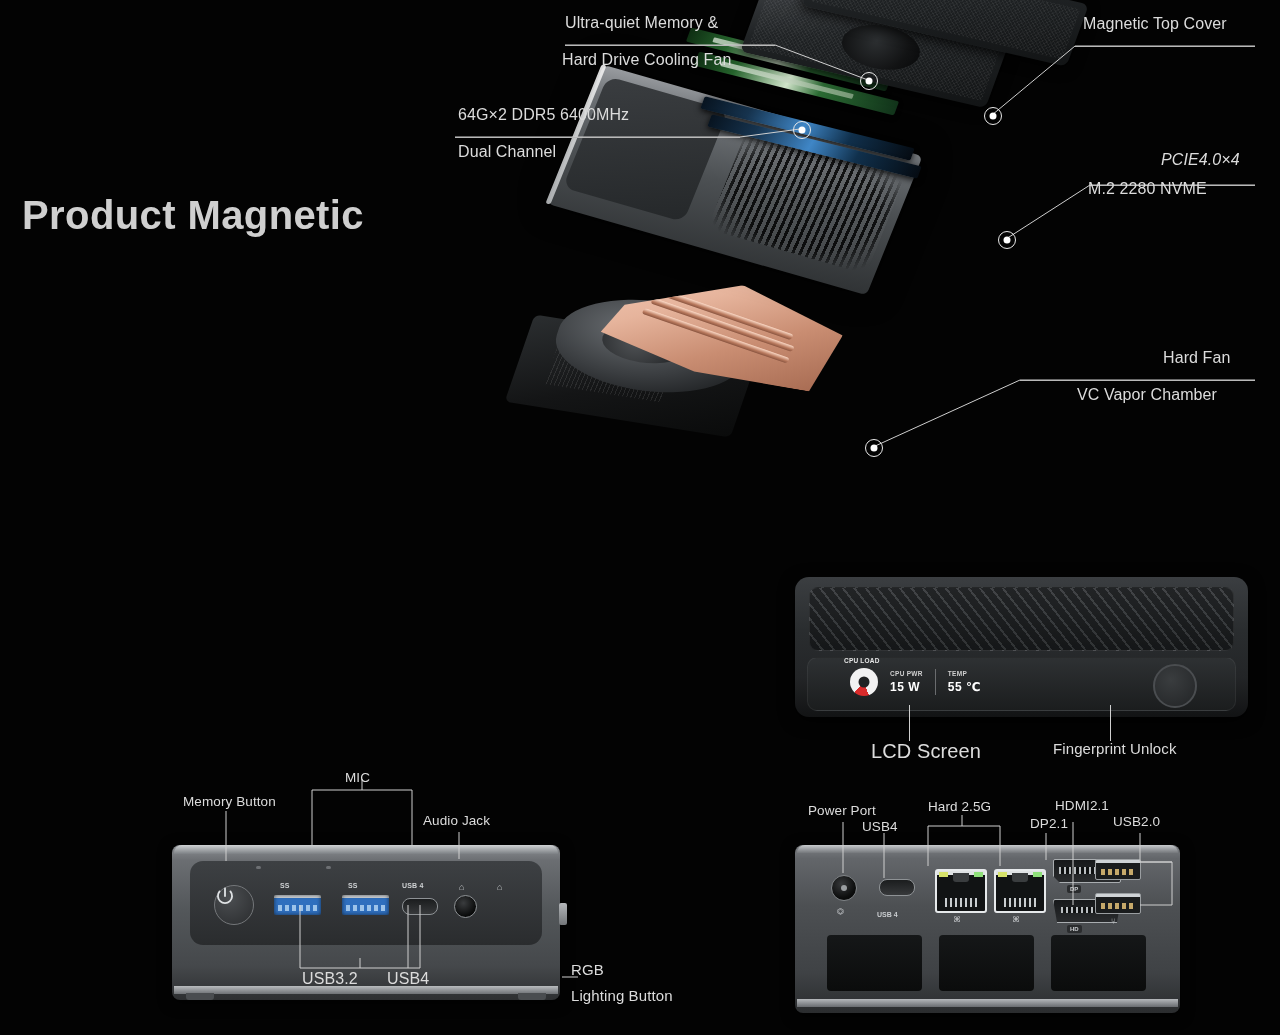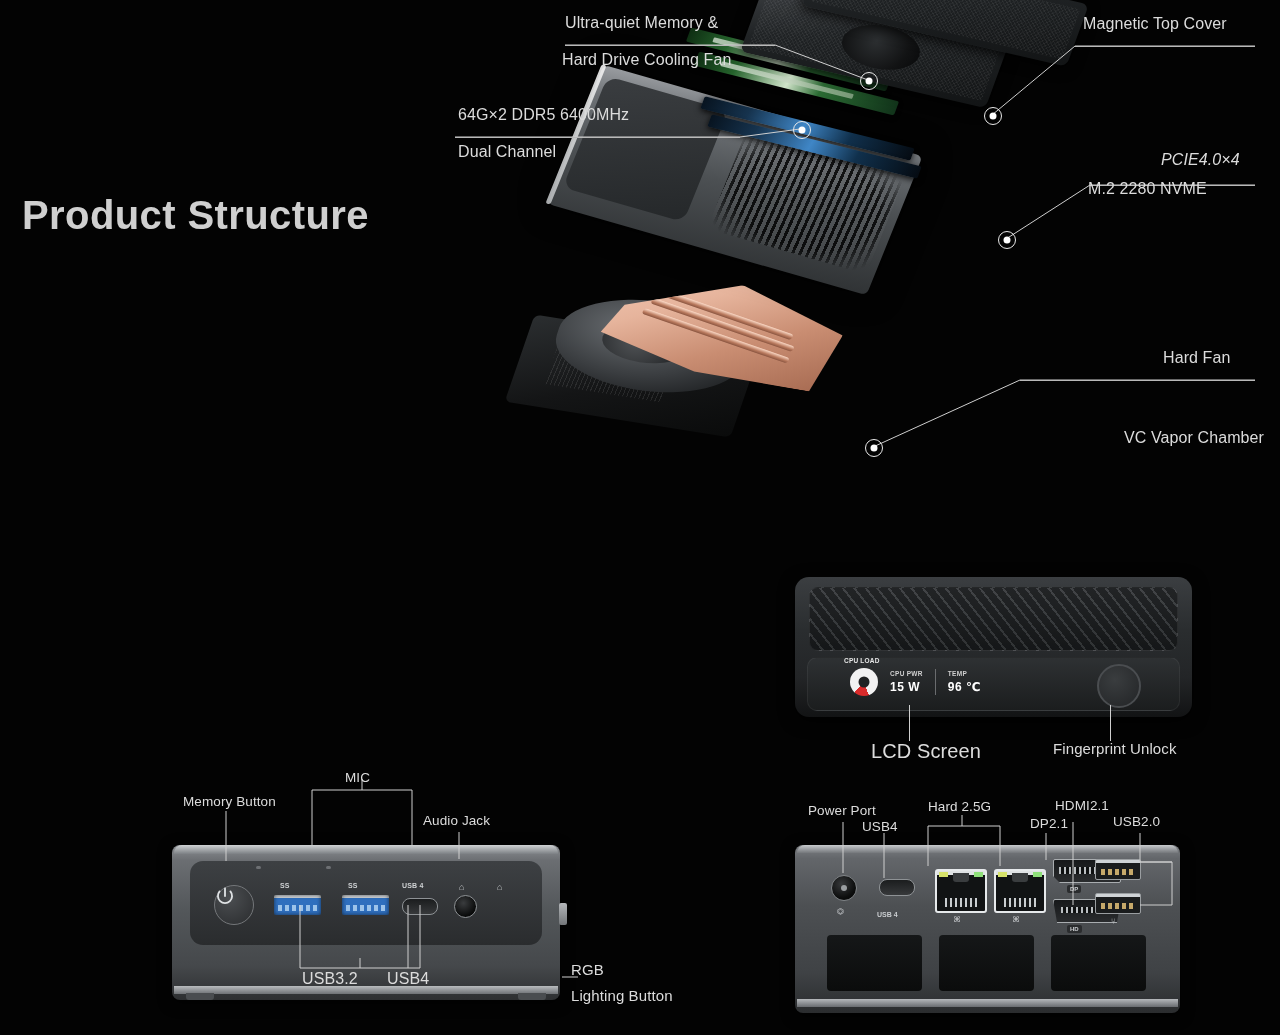--- a/index.html
+++ b/index.html
@@ -102,21 +102,21 @@
     border-radius:50%;background:radial-gradient(circle at 40% 36%,#55585b,#1a1c1e);}
   .basep{
     position:absolute;width:225px;height:92px;border-radius:6px;
     background:linear-gradient(160deg,#2b2e30,#141516 55%,#0a0b0b);
     transform:rotate(19deg) skewY(-10deg);
   }
   .basep .grill{position:absolute;left:14%;top:26%;width:52%;height:48%;
     background:repeating-linear-gradient(94deg,rgba(255,255,255,.09) 0 1px,transparent 1px 4px);}
 
   
-  #topunit{position:absolute;left:795px;top:577px;width:397px;height:140px;}
+  #topunit{position:absolute;left:795px;top:577px;width:453px;height:140px;}
   .tu-shell{position:absolute;inset:0;border-radius:14px;
     background:linear-gradient(180deg,#3b3e41 0%,#2a2d2f 38%,#232527 72%,#121314 100%);
     box-shadow:0 4px 16px rgba(0,0,0,.8);}
   .tu-top{position:absolute;left:14px;right:14px;top:10px;height:62px;border-radius:9px;
     background:
       repeating-linear-gradient(52deg, rgba(255,255,255,.065) 0 2px, rgba(0,0,0,.35) 2px 9px),
       linear-gradient(180deg,#34373a,#202325);
     border:1px solid rgba(255,255,255,.07);}
   .tu-strip{position:absolute;left:12px;right:12px;top:80px;height:52px;border-radius:10px;
     background:linear-gradient(180deg,#2e3133,#1b1d1e);
@@ -202,21 +202,21 @@
   .usb2::after{content:"";position:absolute;left:5px;bottom:4px;right:5px;height:6px;
     background:repeating-linear-gradient(90deg,#c6a96a 0 4px,#1a1c1d 4px 7px);}
   .rvent{position:absolute;bottom:22px;height:56px;border-radius:4px;
     background:linear-gradient(180deg,#151718,#0b0c0c);}
   .ricon{position:absolute;font-size:8px;color:#c9cccf;}
 </style>
 </head>
 <body>
 
 <div id="title">
-  <div>Product Structure</div>
+  <div>Product Magnetic</div>
 </div>
 
 <div id="stage">
 
   <div class="part basep" style="left:20px;top:330px;">
     <div class="grill"></div>
   </div>
 
   <div class="part fanbody" style="left:58px;top:300px;"></div>
 
@@ -275,39 +275,39 @@
 
 <div class="lbl" style="left:458px;top:106px;">64G×2 DDR5 6400MHz</div>
 <div class="lbl" style="left:458px;top:143px;">Dual Channel</div>
 
 <div class="lbl" style="left:1083px;top:15px;text-align:center;">Magnetic Top Cover</div>
 
 <div class="lbl" style="left:1161px;top:151px;font-style:italic;">PCIE4.0×4</div>
 <div class="lbl" style="left:1088px;top:180px;">M.2 2280 NVME</div>
 
 <div class="lbl" style="left:1163px;top:349px;">Hard Fan</div>
-<div class="lbl" style="left:1124px;top:386px;margin-top:43px;">VC Vapor Chamber</div>
+<div class="lbl" style="left:1077px;top:386px;">VC Vapor Chamber</div>
 
 <div id="topunit">
   <div class="tu-shell"></div>
   <div class="tu-top"></div>
   <div class="tu-strip">
     <div class="lcd">
       <div style="position:relative;">
         <span class="gauge-lbl">CPU LOAD</span>
         <div class="gauge"></div>
       </div>
       <div class="stat">
         <span class="k">CPU PWR</span>
         <span class="v">15  W</span>
       </div>
       <div class="divider"></div>
       <div class="stat">
         <span class="k">TEMP</span>
-        <span class="v">96 ℃</span>
+        <span class="v">55 ℃</span>
       </div>
     </div>
     <div class="fprint"></div>
   </div>
 </div>
 
 <div class="ln vln" style="left:909px;top:705px;height:36px;"></div>
 <div class="ln vln" style="left:1110px;top:705px;height:36px;"></div>
 <div class="lbl" style="left:871px;top:740px;font-size:20px;">LCD Screen</div>
 <div class="lbl" style="left:1053px;top:740px;font-size:15px;">Fingerprint Unlock</div>

